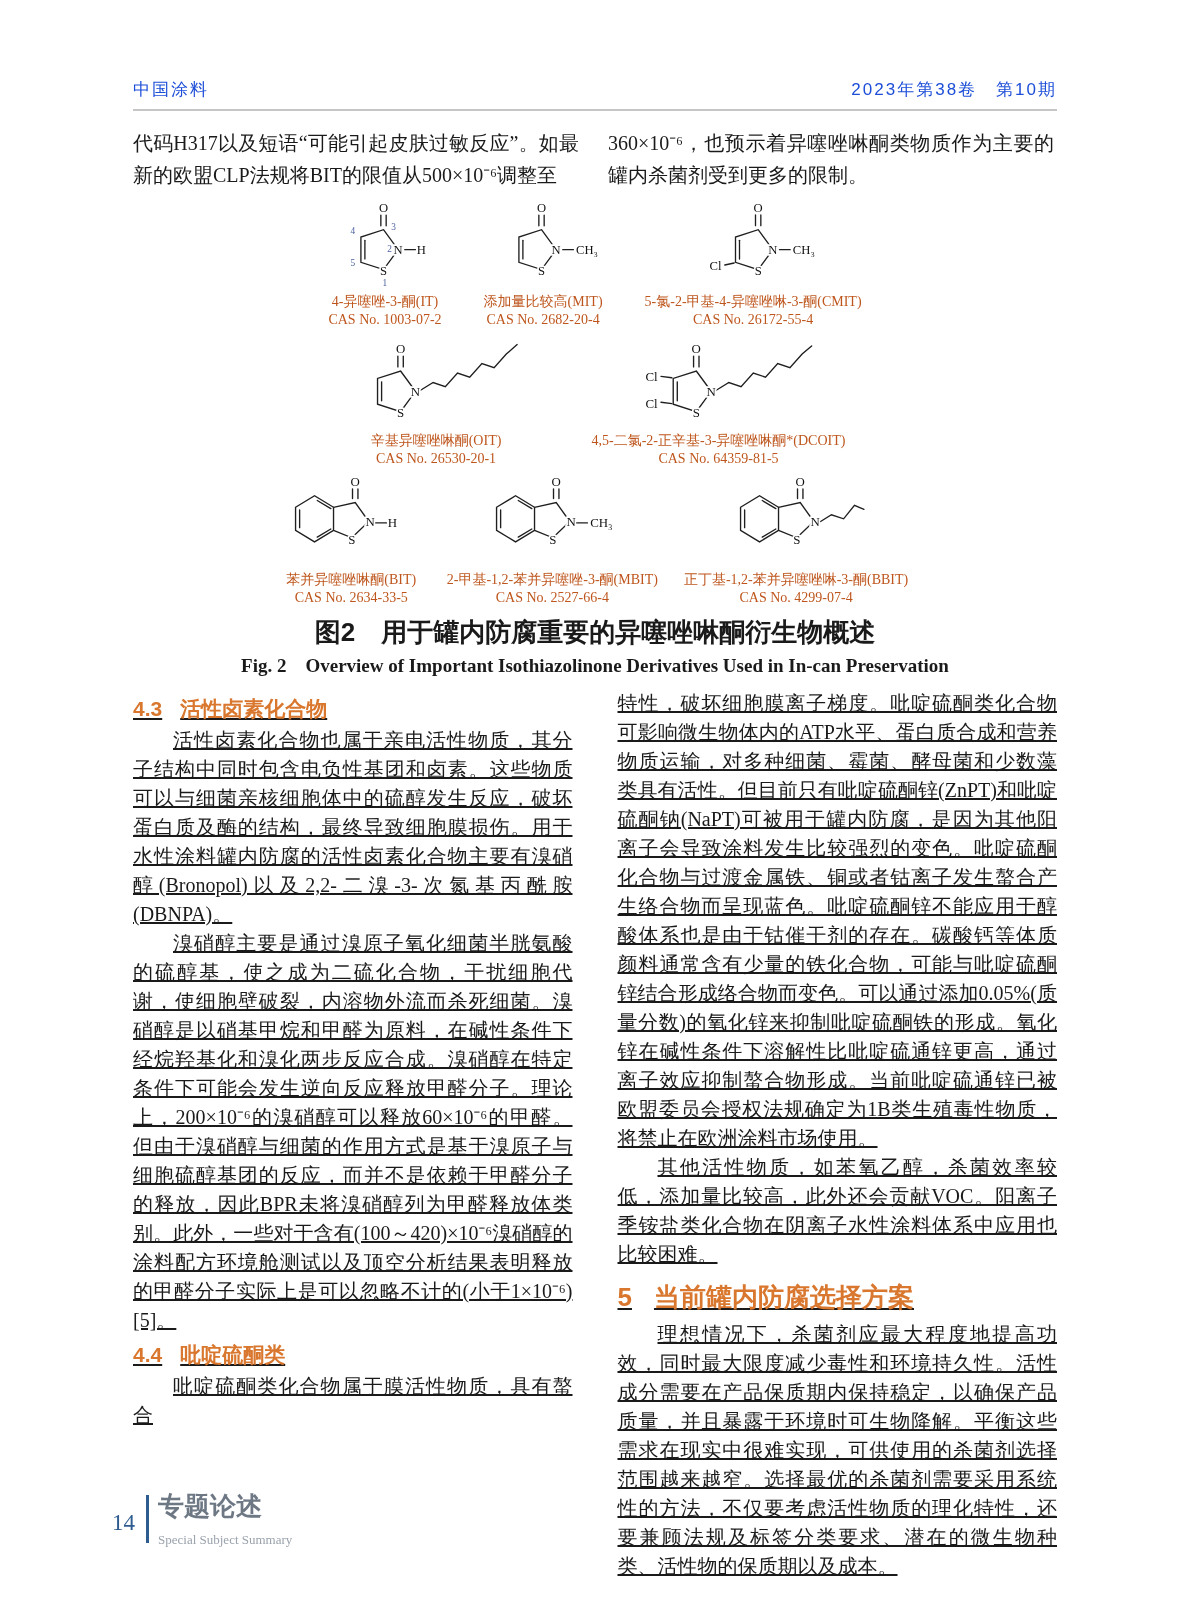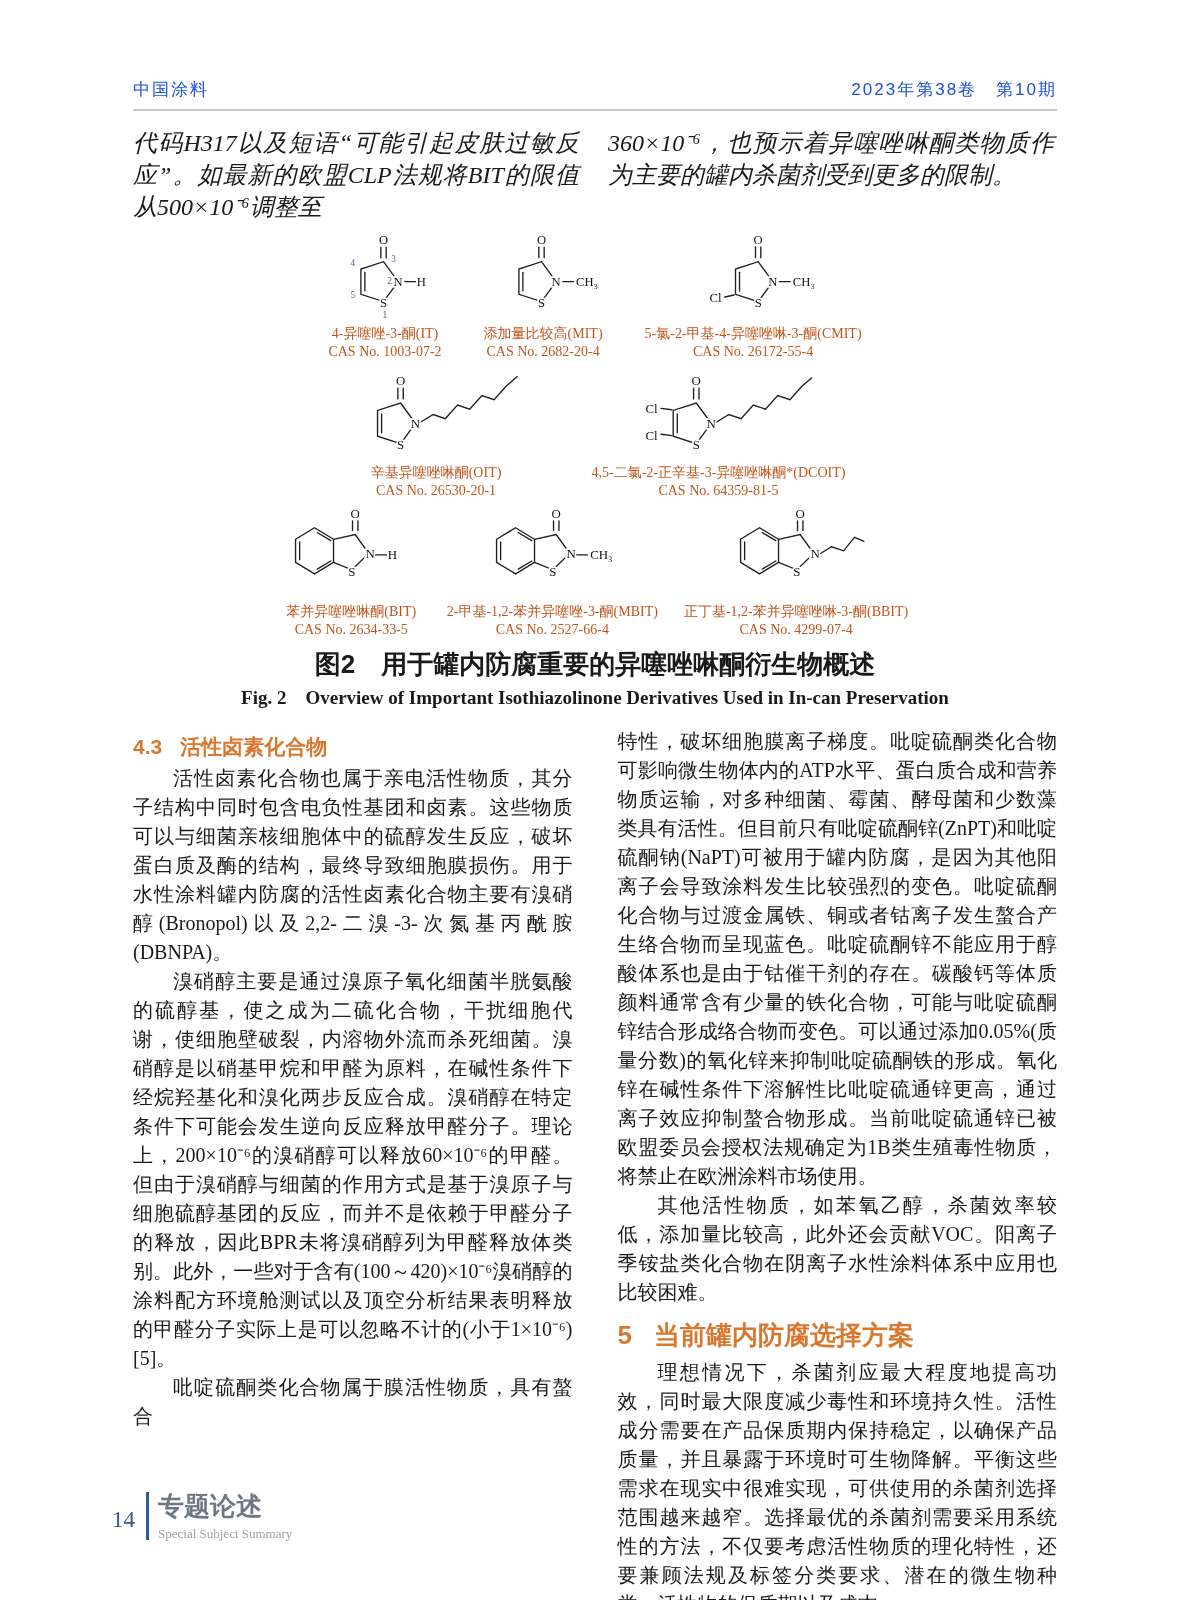--- a/index.html
+++ b/index.html
@@ -8,56 +8,56 @@
   .page { padding:78px 130px 0 133px; }
 
   
   .hdr { display:flex; justify-content:space-between; align-items:flex-end;
          font-family:"Liberation Sans", sans-serif; font-size:17px; color:#1d4ed8;
          letter-spacing:2px; }
   .hdr-rule { border-bottom:2px solid #c6c6c6; margin-top:8px; }
 
   
   .intro { display:flex; gap:29px; margin-top:16px; }
-  .intro > div { width:446px; font-size:24px; line-height:32px; text-align:justify;font-style:italic; }
+  .intro > div { width:446px; font-size:20px; line-height:32px; text-align:justify; }
 
   
   .figure { margin-top:8px; }
   .fig-row { display:flex; justify-content:center; align-items:flex-end; margin-bottom:4px; }
   .fig-row.r1 { gap:42px; } .fig-row.r2 { gap:64px; } .fig-row.r3 { gap:26px; }
   .struct { text-align:center; }
   .slabel { color:#be551c; font-size:14px; line-height:18px; white-space:nowrap; }
   .bond { stroke:#1f1f1f; stroke-width:2; fill:none; stroke-linecap:round; }
   text.atom { font-family:"Liberation Serif", serif; font-size:19px; fill:#111;
               text-anchor:middle; paint-order:stroke; stroke:#fff; stroke-width:5px; stroke-linejoin:round; }
   text.atom.ls { text-anchor:start; }
   text.pos { font-family:"Liberation Serif", serif; font-size:14px; fill:#4a5f9e;
              text-anchor:middle; paint-order:stroke; stroke:#fff; stroke-width:3px; }
   .cap-zh { margin-top:8px; text-align:center; font-family:"Liberation Sans", sans-serif;
             font-weight:bold; font-size:26px; }
   .cap-en { margin-top:3px; text-align:center; font-weight:bold; font-size:19px; }
 
   
-  .cols { display:flex; gap:45px; margin-top:16px; }
+  .cols { display:flex; gap:45px; margin-top:10px;text-decoration:underline; }
   .col { width:446px; font-size:20px; line-height:29px; text-align:justify; }
   .col p { text-indent:2em; }
   .col p.cont { text-indent:0; }
   .h4 { font-family:"Liberation Sans", sans-serif; font-weight:bold; font-size:21px;
         color:#d9772e; margin:5px 0 3px; text-align:left; }
   .h4 .n { margin-right:18px; }
   .h5 { font-family:"Liberation Sans", sans-serif; font-weight:bold; font-size:26px;
         color:#d9772e; margin:14px 0 8px; text-align:left; }
   .h5 .n { margin-right:22px; }
 
   
   .footer { position:absolute; left:112px; top:1489px; display:flex; align-items:center; }
   .pgnum { font-size:23px; color:#2f5c8f; margin-top:9px; }
   .fbar { width:3px; height:48px; background:#2f5c8f; margin:0 9px 0 11px; }
   .fzh { font-family:"Liberation Sans", sans-serif; font-weight:bold; font-size:26px; color:#6e7884; }
-  .fen { font-size:13px; color:#9aa2ac; margin-top:2px; }
+  .fen { font-size:13px; color:#9aa2ac; margin-top:8px; }
 </style>
 </head>
 <body>
 
 <div class="page">
 
   <div class="hdr">
     <span>中国涂料</span>
     <span>2023年第38卷　第10期</span>
   </div>
@@ -205,20 +205,23 @@
     <div class="cap-en">Fig. 2　Overview of Important Isothiazolinone Derivatives Used in In-can Preservation</div>
   </div>
 
   <div class="cols">
     <div class="col">
       <div class="h4">
         <span class="n">4.3</span><span>活性卤素化合物</span>
       </div>
       <p>活性卤素化合物也属于亲电活性物质，其分子结构中同时包含电负性基团和卤素。这些物质可以与细菌亲核细胞体中的硫醇发生反应，破坏蛋白质及酶的结构，最终导致细胞膜损伤。用于水性涂料罐内防腐的活性卤素化合物主要有溴硝醇(Bronopol)以及2,2-二溴-3-次氮基丙酰胺(DBNPA)。</p>
       <p>溴硝醇主要是通过溴原子氧化细菌半胱氨酸的硫醇基，使之成为二硫化合物，干扰细胞代谢，使细胞壁破裂，内溶物外流而杀死细菌。溴硝醇是以硝基甲烷和甲醛为原料，在碱性条件下经烷羟基化和溴化两步反应合成。溴硝醇在特定条件下可能会发生逆向反应释放甲醛分子。理论上，200×10⁻⁶的溴硝醇可以释放60×10⁻⁶的甲醛。但由于溴硝醇与细菌的作用方式是基于溴原子与细胞硫醇基团的反应，而并不是依赖于甲醛分子的释放，因此BPR未将溴硝醇列为甲醛释放体类别。此外，一些对于含有(100～420)×10⁻⁶溴硝醇的涂料配方环境舱测试以及顶空分析结果表明释放的甲醛分子实际上是可以忽略不计的(小于1×10⁻⁶)[5]。</p>
+      <div class="h4">
+        <span class="n">4.4</span><span>吡啶硫酮类</span>
+      </div>
       <p>吡啶硫酮类化合物属于膜活性物质，具有螯合</p>
     </div>
 
     <div class="col">
       <p class="cont">特性，破坏细胞膜离子梯度。吡啶硫酮类化合物可影响微生物体内的ATP水平、蛋白质合成和营养物质运输，对多种细菌、霉菌、酵母菌和少数藻类具有活性。但目前只有吡啶硫酮锌(ZnPT)和吡啶硫酮钠(NaPT)可被用于罐内防腐，是因为其他阳离子会导致涂料发生比较强烈的变色。吡啶硫酮化合物与过渡金属铁、铜或者钴离子发生螯合产生络合物而呈现蓝色。吡啶硫酮锌不能应用于醇酸体系也是由于钴催干剂的存在。碳酸钙等体质颜料通常含有少量的铁化合物，可能与吡啶硫酮锌结合形成络合物而变色。可以通过添加0.05%(质量分数)的氧化锌来抑制吡啶硫酮铁的形成。氧化锌在碱性条件下溶解性比吡啶硫通锌更高，通过离子效应抑制螯合物形成。当前吡啶硫通锌已被欧盟委员会授权法规确定为1B类生殖毒性物质，将禁止在欧洲涂料市场使用。</p>
       <p>其他活性物质，如苯氧乙醇，杀菌效率较低，添加量比较高，此外还会贡献VOC。阳离子季铵盐类化合物在阴离子水性涂料体系中应用也比较困难。</p>
       <div class="h5">
         <span class="n">5</span><span>当前罐内防腐选择方案</span>
       </div>
       <p>理想情况下，杀菌剂应最大程度地提高功效，同时最大限度减少毒性和环境持久性。活性成分需要在产品保质期内保持稳定，以确保产品质量，并且暴露于环境时可生物降解。平衡这些需求在现实中很难实现，可供使用的杀菌剂选择范围越来越窄。选择最优的杀菌剂需要采用系统性的方法，不仅要考虑活性物质的理化特性，还要兼顾法规及标签分类要求、潜在的微生物种类、活性物的保质期以及成本。</p>

